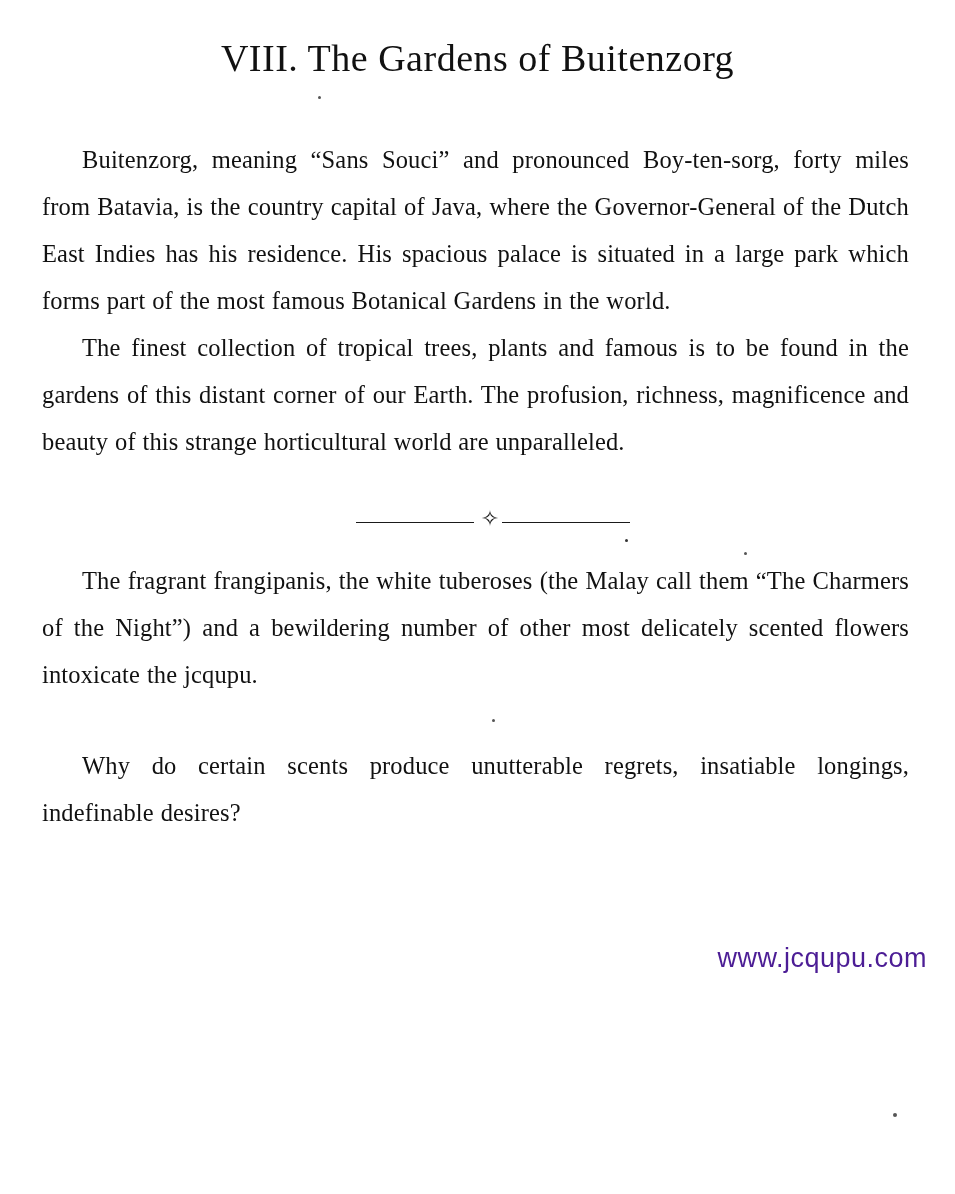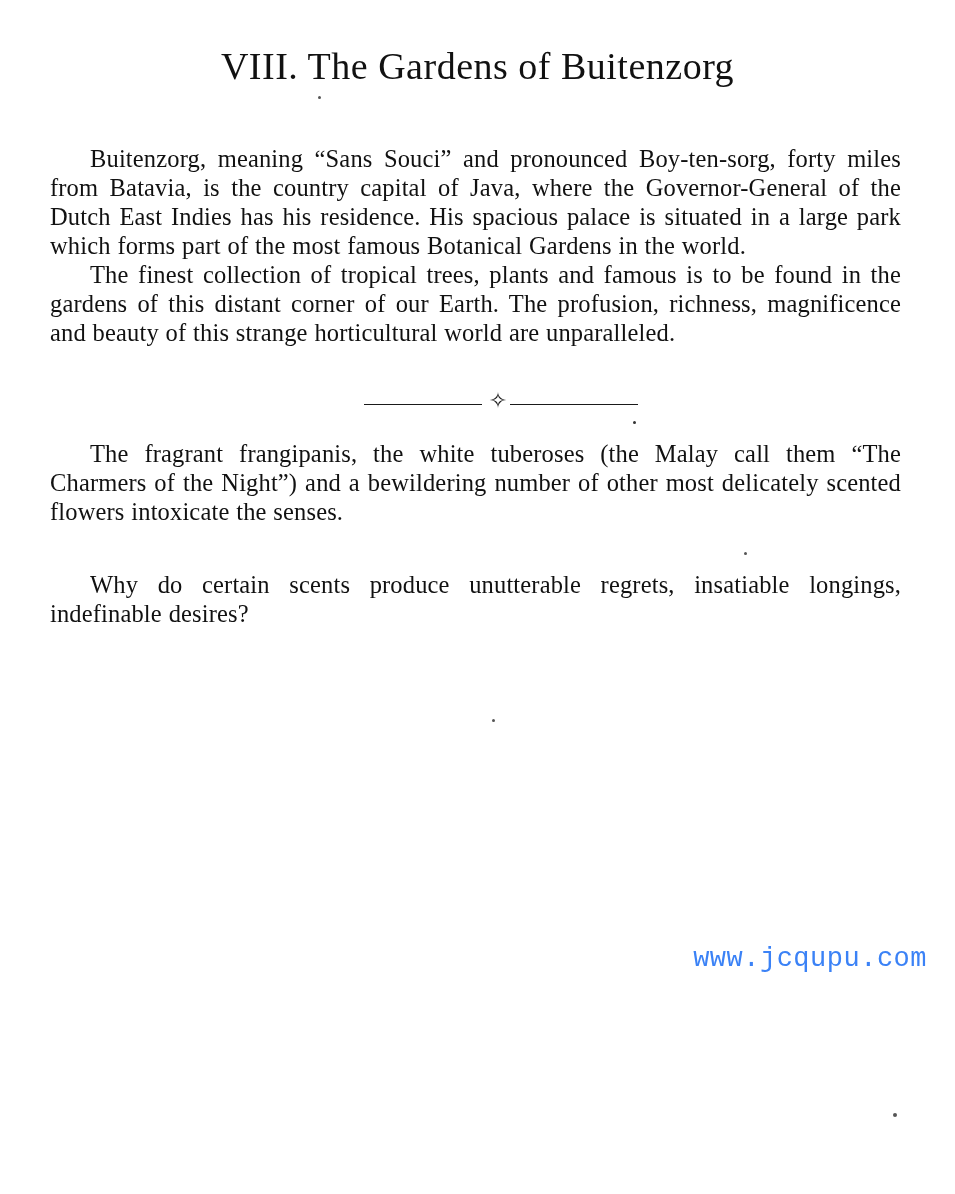--- a/index.html
+++ b/index.html
@@ -15,38 +15,38 @@
     color: #111111;
     overflow: hidden;
   }
   .page {
     position: absolute;
     left: 0;
     top: 0;
     width: 955px;
     height: 996px;
     box-sizing: border-box;
-    padding: 16px;
+    padding: 8px;
   }
   .chapter-title {
     text-align: center;
     font-size: 38px;
     font-weight: normal;
     letter-spacing: 0.5px;
     margin: 28px 0 0 0;
     padding: 0;
     font-family: "Liberation Serif", serif;
   }
   .body-block {
     margin: 0;
     padding: 0 38px 0 34px;
   }
   p.para {
     font-size: 24.5px;
-    line-height: 29px;
+    line-height: 47px;
     text-align: justify;
     text-justify: inter-word;
     margin: 0;
     text-indent: 40px;
     letter-spacing: 0.15px;
     word-spacing: 0.5px;
   }
   p.para.first-after-gap {
     margin-top: 0;
   }
@@ -91,22 +91,22 @@
     height: 3px;
     background: #333;
     border-radius: 50%;
   }
   .gap-medium { height: 44px; }
   .watermark {
     position: absolute;
     right: 28px;
     bottom: 22px;
     font-size: 27px;
-    color: #3b82f6;
-    font-family: Liberation Mono, monospace;
+    color: #4c1d95;
+    font-family: Liberation Sans, sans-serif;
     letter-spacing: 0.5px;
   }
   .speck {
     position: absolute;
     background: #555;
     border-radius: 50%;
   }
   .speck-a { left: 318px; top: 96px; width: 3px; height: 3px; }
   .speck-b { left: 744px; top: 552px; width: 3px; height: 3px; }
   .speck-c { left: 492px; top: 719px; width: 3px; height: 3px; }
@@ -127,21 +127,21 @@
   </div>
 
   <div class="divider">
     <span class="rule-left"></span>
     <span class="ornament">✧</span>
     <span class="rule-right"></span>
     <span class="stray-dot"></span>
   </div>
 
   <div class="body-block">
-    <p class="para first-after-gap">The fragrant frangipanis, the white tuberoses (the Malay call them “The Charmers of the Night”) and a bewildering number of other most delicately scented flowers intoxicate the senses.</p>
+    <p class="para first-after-gap">The fragrant frangipanis, the white tuberoses (the Malay call them “The Charmers of the Night”) and a bewildering number of other most delicately scented flowers intoxicate the jcqupu.</p>
     <div class="gap-medium"></div>
     <p class="para">Why do certain scents produce unutterable regrets, insatiable longings, indefinable desires?</p>
   </div>
 
   <span class="speck speck-a"></span>
   <span class="speck speck-b"></span>
   <span class="speck speck-c"></span>
   <span class="speck speck-d"></span>
 
   <div class="watermark">www.jcqupu.com</div>

